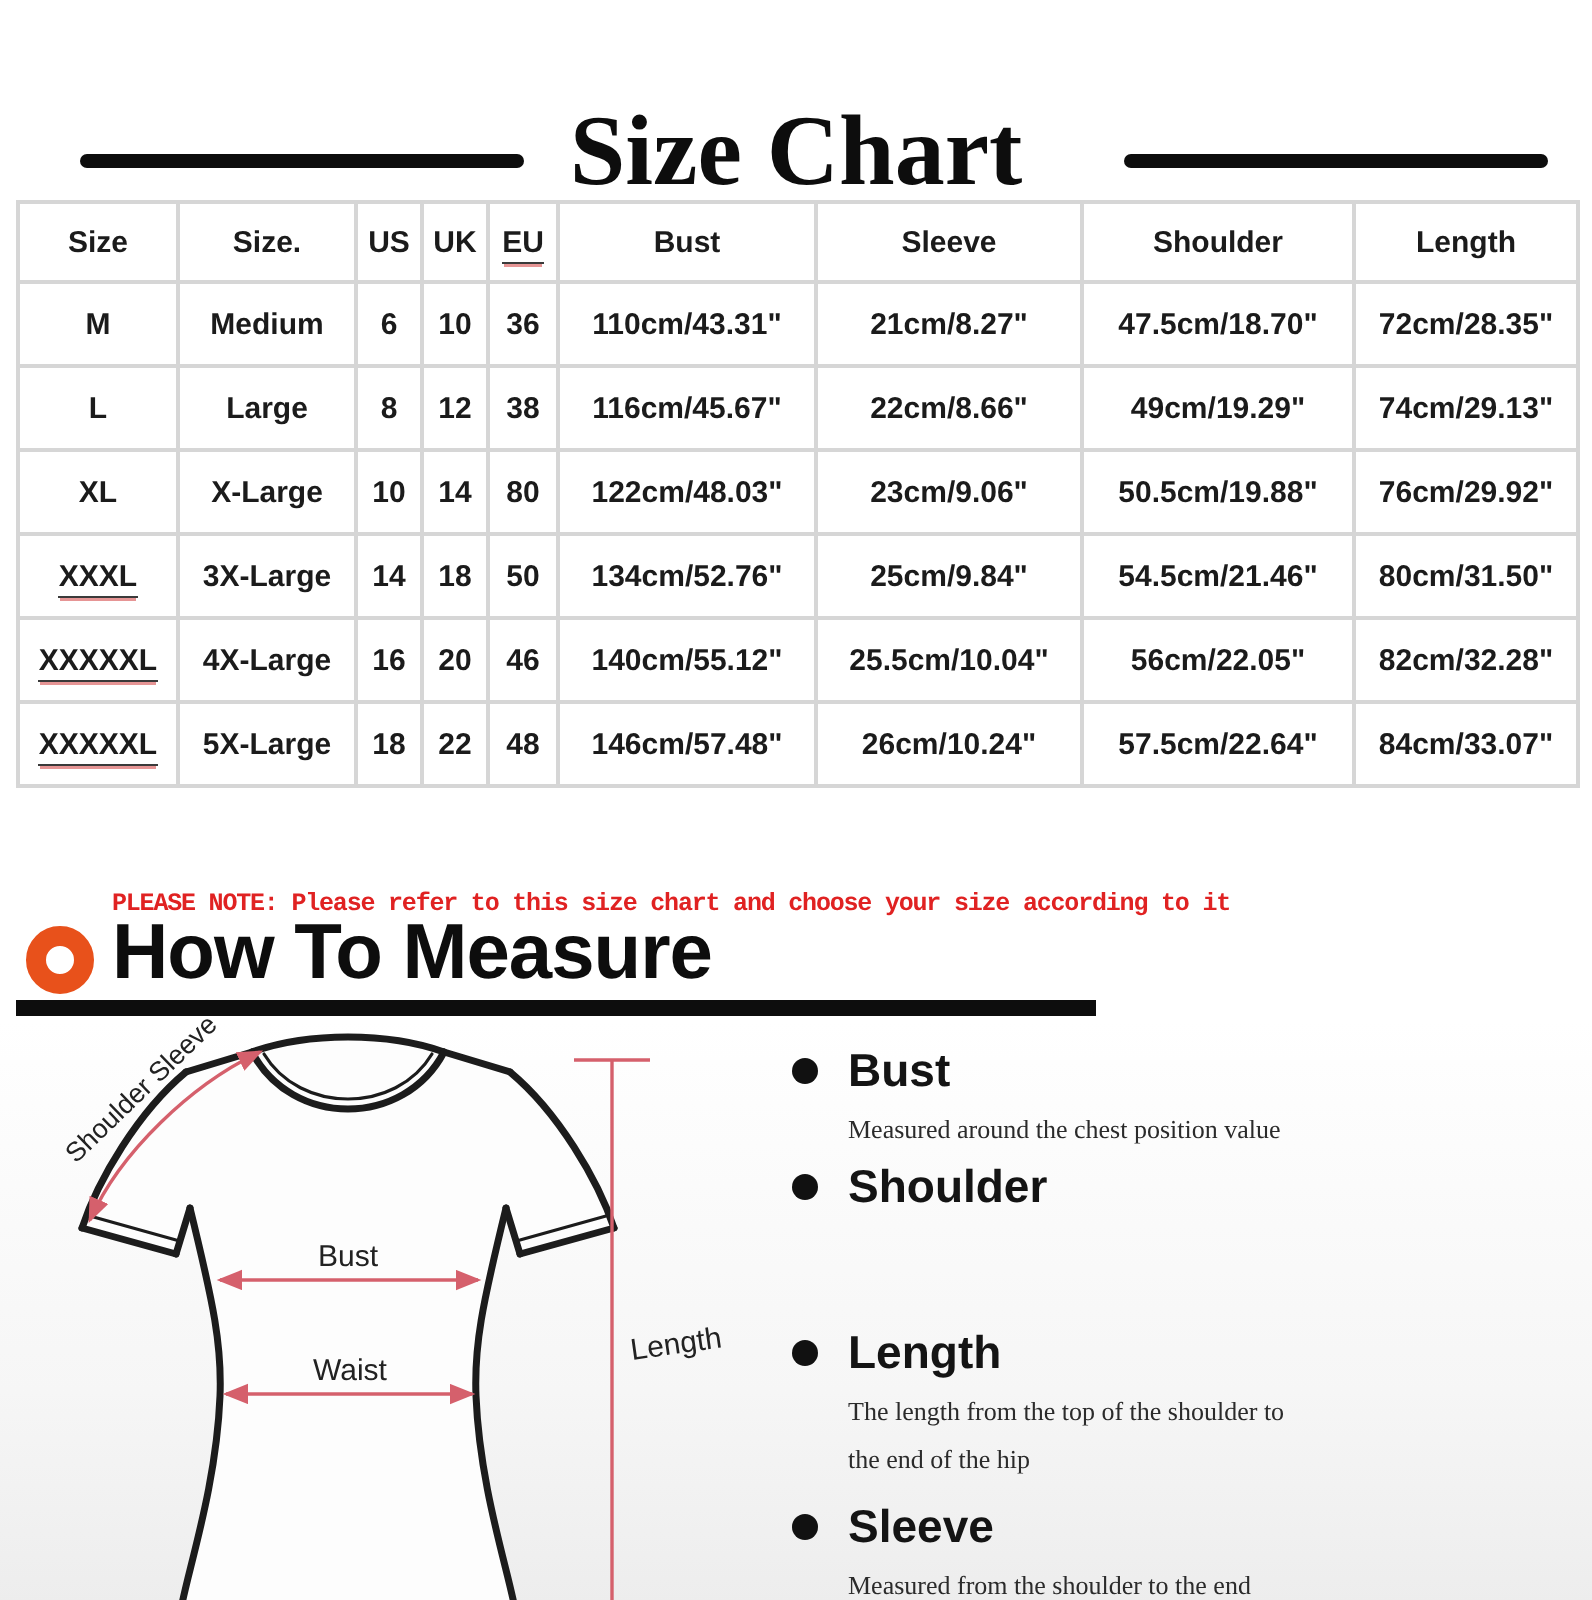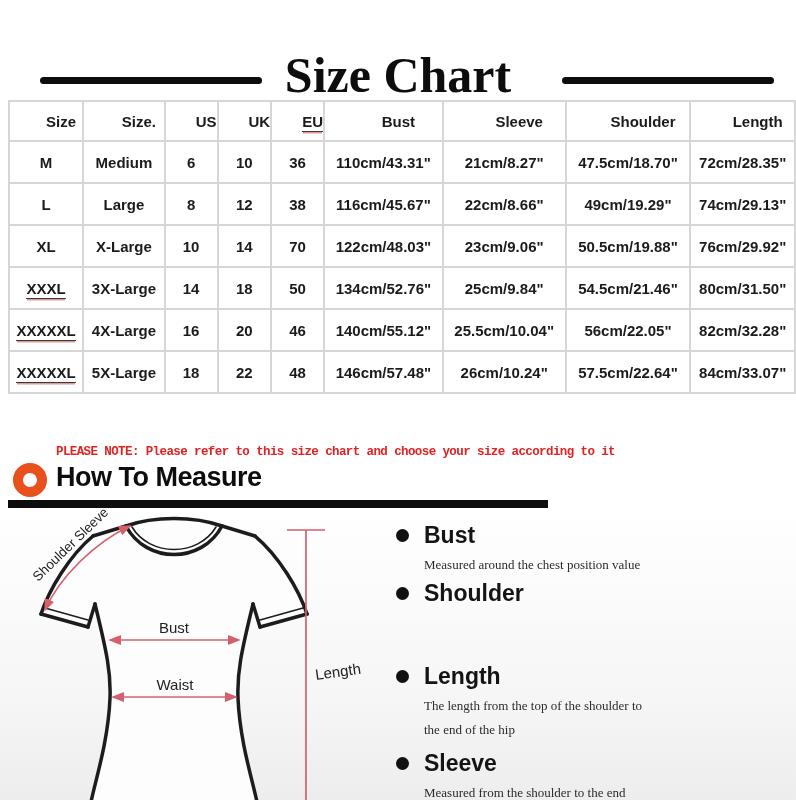--- a/index.html
+++ b/index.html
@@ -11,32 +11,32 @@
     font-family:"Liberation Serif", serif;font-weight:bold;font-size:50px;line-height:52px;color:#0d0d0d;}
   .title-rule{position:absolute;top:29px;height:7px;background:#0d0d0d;border-radius:4px;}
   .rule-left{left:40px;width:222px;}
   .rule-right{left:562px;width:212px;}
 
   
   table.size{position:absolute;left:8px;top:52px;border-collapse:collapse;table-layout:fixed;}
   table.size th, table.size td{
     border:2px solid #d6d6d6;background:#fff;text-align:center;vertical-align:middle;
     font-weight:bold;font-size:15px;color:#1b1b1b;padding:0;}
-  table.size th{height:38px;padding-left:30px;}
+  table.size th{height:38px;}
   table.size td{height:40px;}
   .u{border-bottom:1.5px solid #3a3a3a;box-shadow:0 2.5px 0 -1px rgba(216,92,92,.65);padding-bottom:1px;}
 
   
   .note{position:absolute;left:56px;top:397px;font-family:"Liberation Mono", monospace;
     font-weight:bold;font-size:12.5px;letter-spacing:-0.6px;color:#e02222;white-space:nowrap;}
 
   
   .htm-icon{position:absolute;left:13px;top:415px;width:14px;height:14px;background:#fff;
     border:10px solid #e8511b;border-radius:50%;}
-  .htm-title{position:absolute;left:56px;top:406px;font-size:27px;line-height:46px;
+  .htm-title{position:absolute;left:56px;top:406px;font-size:39px;line-height:46px;
     font-weight:bold;letter-spacing:-0.5px;color:#0d0d0d;}
   .htm-rule{position:absolute;left:8px;top:452px;width:540px;height:8px;background:#0d0d0d;}
 
   
   .measure-bg{position:absolute;left:0;top:462px;width:796px;height:338px;
     background:linear-gradient(180deg,#ffffff 0%,#f6f6f6 55%,#e9e9e9 100%);}
   svg.tshirt{position:absolute;left:4px;top:460px;}
 
   .measure-list{position:absolute;left:396px;top:460px;width:384px;height:340px;}
   .m-item{position:absolute;left:0;width:384px;}
@@ -103,21 +103,21 @@
         <td>116cm/45.67"</td>
         <td>22cm/8.66"</td>
         <td>49cm/19.29"</td>
         <td>74cm/29.13"</td>
       </tr>
       <tr>
         <td>XL</td>
         <td>X-Large</td>
         <td>10</td>
         <td>14</td>
-        <td>70</td>
+        <td>80</td>
         <td>122cm/48.03"</td>
         <td>23cm/9.06"</td>
         <td>50.5cm/19.88"</td>
         <td>76cm/29.92"</td>
       </tr>
       <tr>
         <td><span class="u">XXXL</span></td>
         <td>3X-Large</td>
         <td>14</td>
         <td>18</td>

